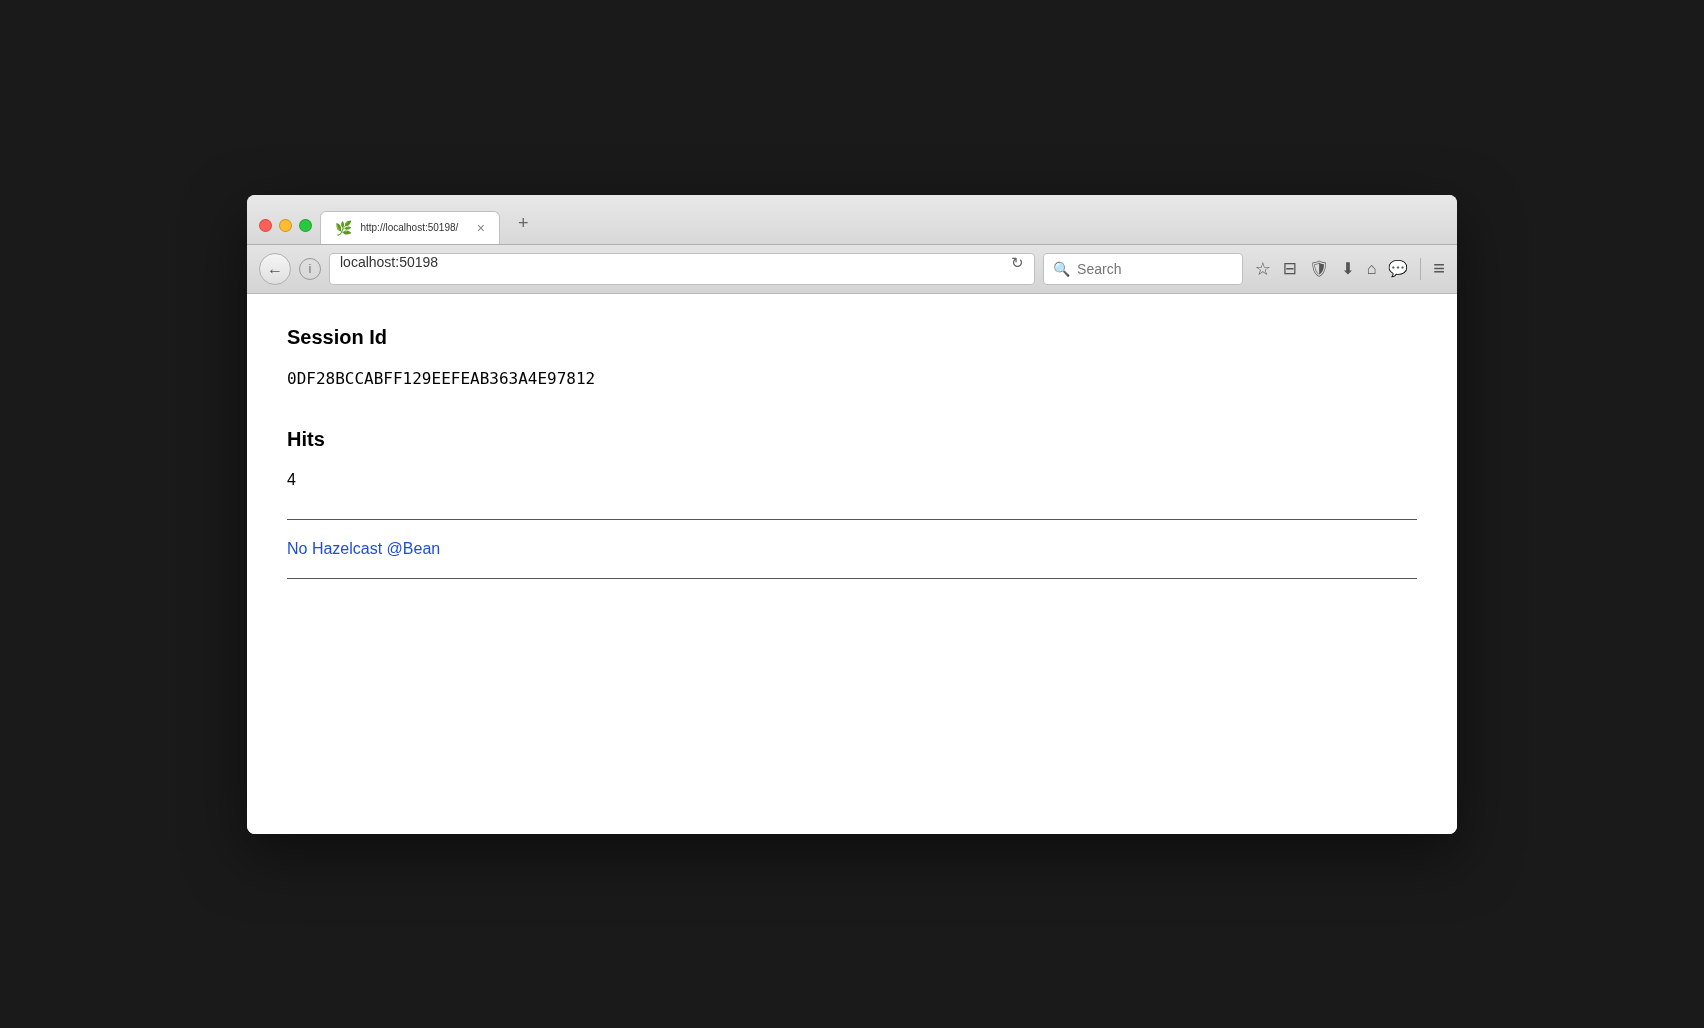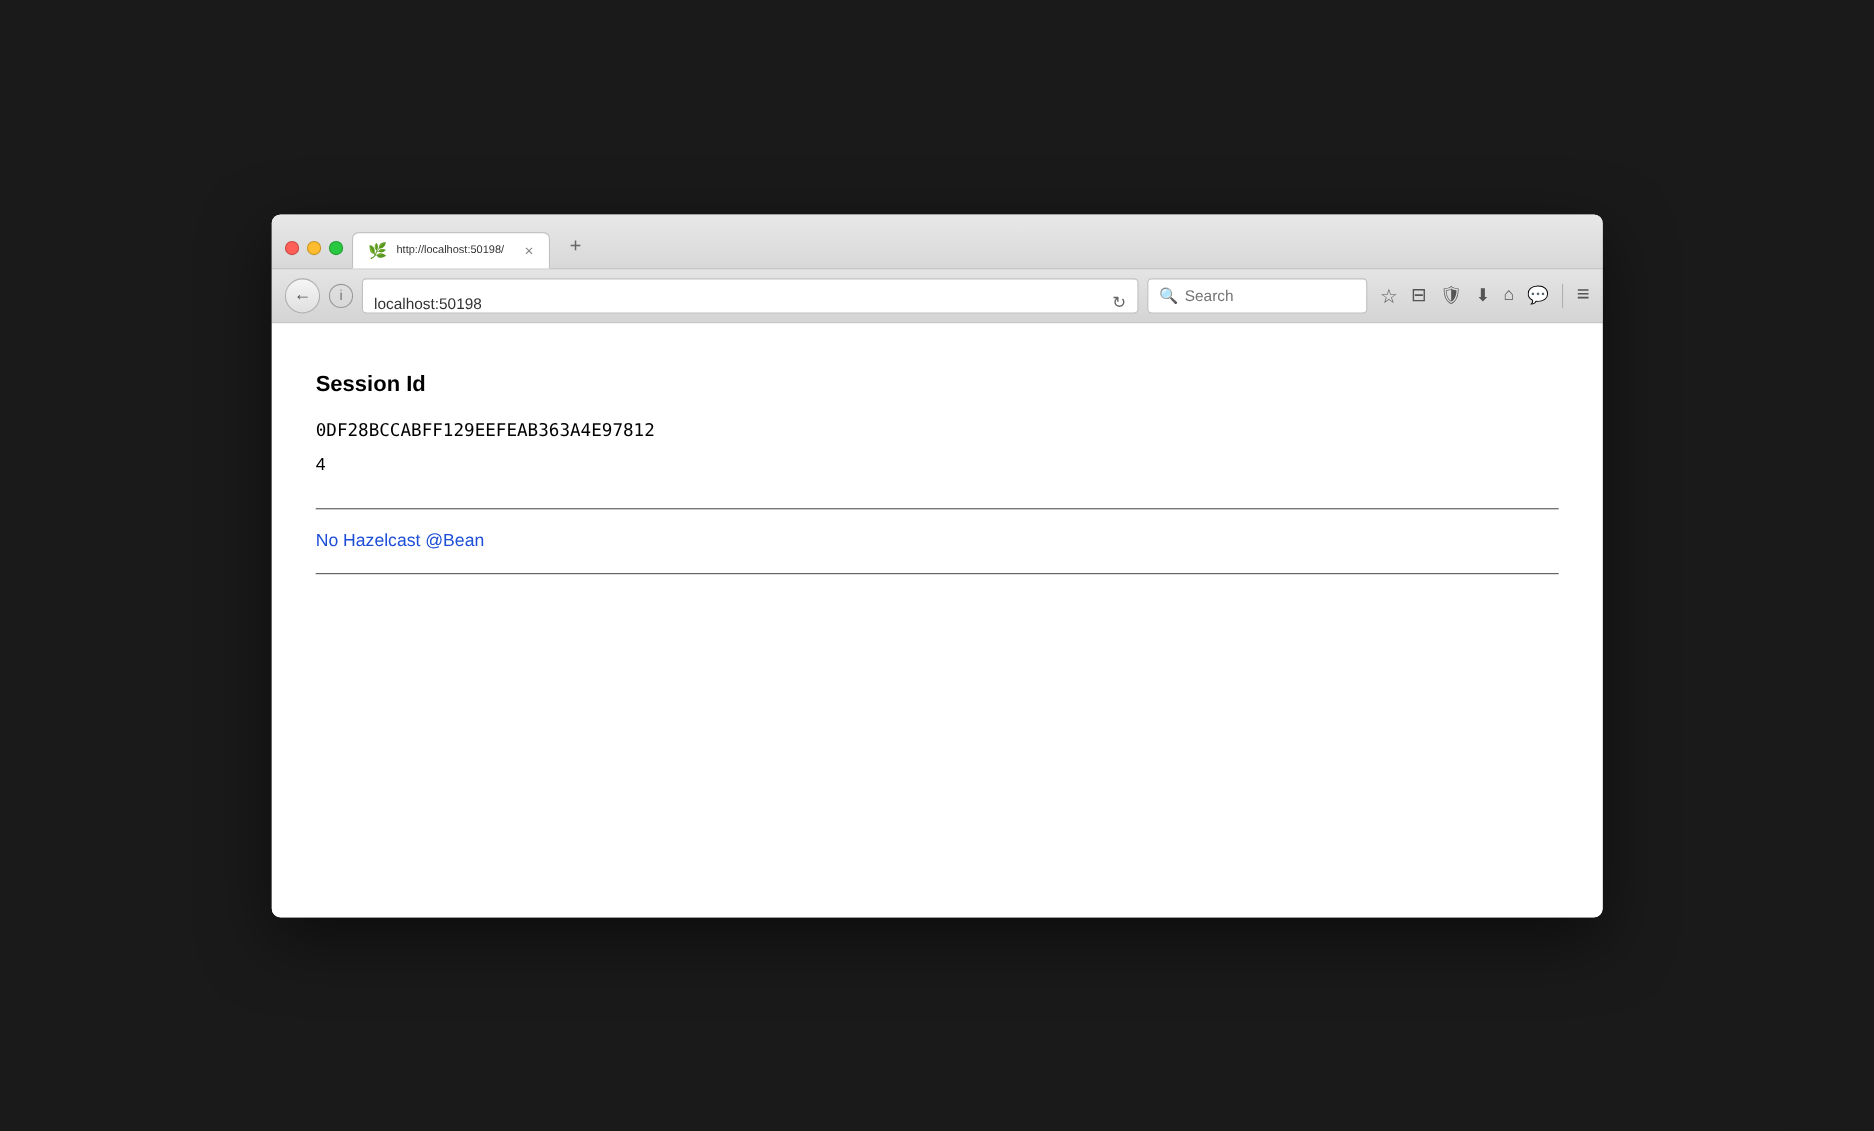--- a/index.html
+++ b/index.html
@@ -114,21 +114,21 @@
       height: 22px;
       font-size: 13px;
       background: none;
       border: 1.5px solid #999;
       color: #777;
     }
 
     .address-bar {
       flex: 1;
       display: flex;
-      align-items: flex-end;
+      align-items: flex-start;
       background: white;
       border: 1px solid #c0c0c0;
       border-radius: 4px;
       padding: 0 10px;
       height: 32px;
       gap: 8px;
     }
 
     .address-text {
       flex: 1;
@@ -186,35 +186,35 @@
 
     .toolbar-divider {
       width: 1px;
       height: 22px;
       background: #b0b0b0;
     }
 
     
     .page-content {
       background: white;
-      padding: 44px 40px;
+      padding: 32px 40px;
       min-height: 540px;
     }
 
     .section-title {
       font-size: 20px;
       font-weight: bold;
       color: #000;
       margin-bottom: 20px;
     }
 
     .session-id {
       font-size: 16px;
       color: #000;
-      margin-bottom: 14px;
+      margin-bottom: 40px;
       font-family: monospace;
     }
 
     .hits-title {
       font-size: 20px;
       font-weight: bold;
       color: #000;
       margin-bottom: 20px;
     }
 
@@ -279,20 +279,21 @@
       <span class="toolbar-icon" style="font-size:16px;">💬</span>
       <div class="toolbar-divider"></div>
       <span class="toolbar-icon" style="font-size:20px;">≡</span>
     </div>
   </div>
 
   <div class="page-content">
     <h2 class="section-title">Session Id</h2>
     <p class="session-id">0DF28BCCABFF129EEFEAB363A4E97812</p>
 
+    <h2 class="hits-title">Hits</h2>
     <p class="hits-value">4</p>
 
     <hr class="divider">
 
     <p class="error-message">No Hazelcast @Bean</p>
 
     <hr class="divider">
   </div>
 </div>
 

